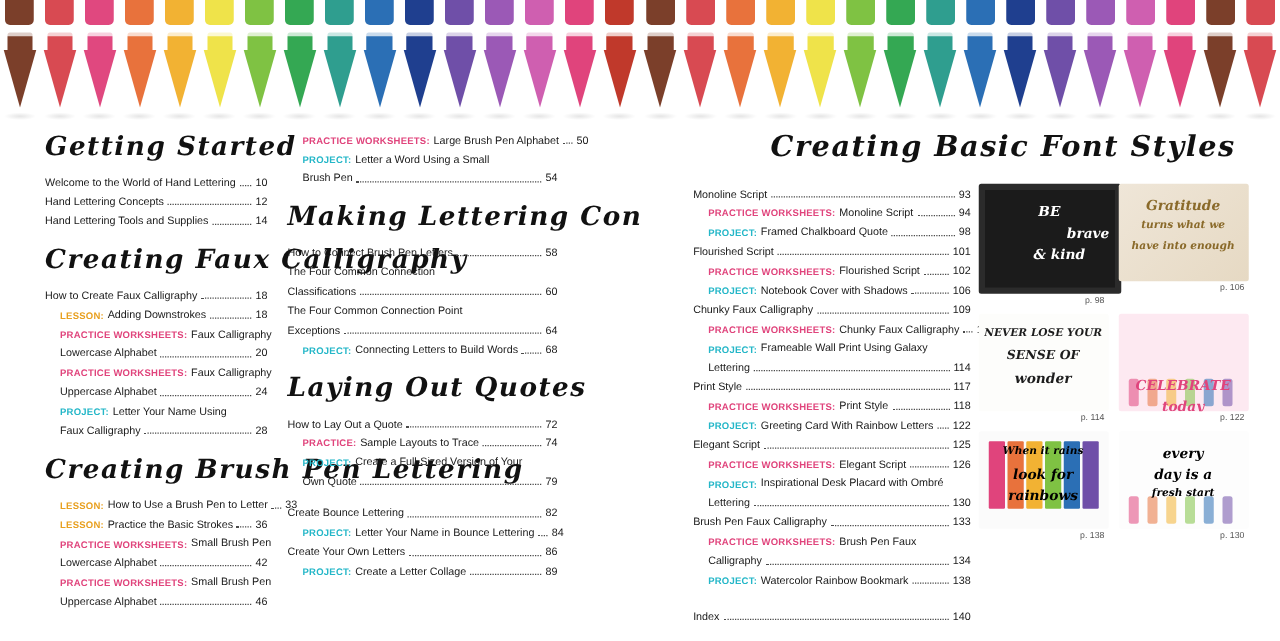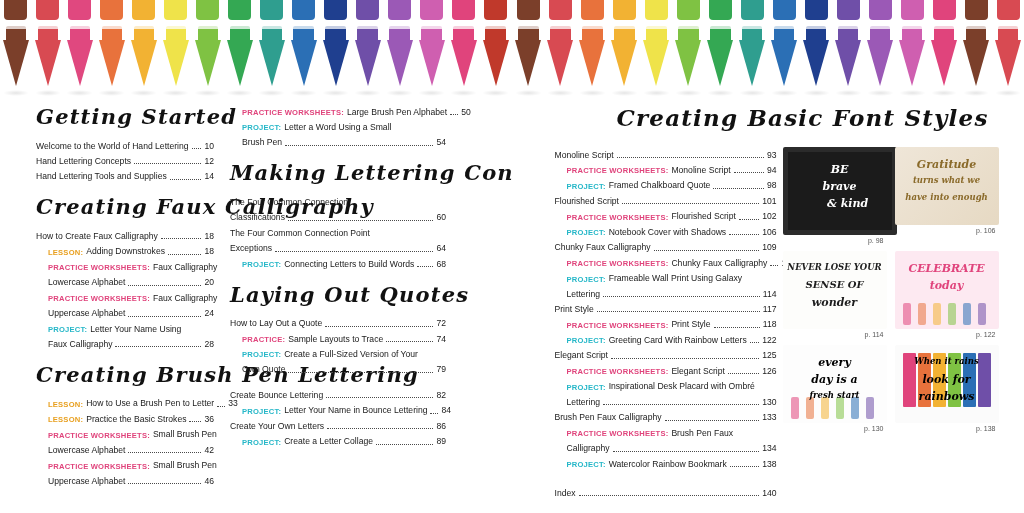--- a/index.html
+++ b/index.html
@@ -226,21 +226,21 @@
     background: linear-gradient(135deg,#efe6d8,#e6d9c3);
   }
   .gold .art-text { color: #8a6a2a; }
   .wonder {
     background: #fdfdfb;
   }
   .wonder .art-text { color: #1d1d1d; }
   .celebrate {
     background: #fde9f1;
   }
-  .celebrate .art-text { color: #e0447c; }
+  .celebrate .art-text { color: #e0447c; margin-top: 40px; }
   .fresh {
     background: #fdfdfd;
   }
   .rainbowbm {
     background: #fbfbfb;
   }
   .pen-stripe {
     position: absolute;
     bottom: 10px;
     width: 8px;
@@ -517,20 +517,27 @@
           <div class="toc-row">
             <span class="txt">Brush Pen</span>
             <span class="dots"></span>
             <span class="pg">54</span>
           </div>
         </div>
 
         <div class="block-gap"></div>
 
         <div class="script-head">Making Lettering Connections</div>
+        <div class="entry">
+          <div class="toc-row">
+            <span class="txt">How to Connect Brush Pen Letters</span>
+            <span class="dots"></span>
+            <span class="pg">58</span>
+          </div>
+        </div>
         <div class="entry">
           <div class="toc-row">
             <span class="txt">The Four Common Connection</span>
           </div>
           <div class="toc-row">
             <span class="txt">Classifications</span>
             <span class="dots"></span>
             <span class="pg">60</span>
           </div>
         </div>
@@ -891,21 +898,21 @@
                 <span class="pg">138</span>
               </div>
             </div>
           </div>
 
         <div class="gallery">
           <div class="thumb-grid" id="thumb-grid">
               <div class="thumb-wrap">
                 <div class="thumb chalk">
                   <div class="art-text" style="left: 4px; right: 4px; top: 12px; font-size: 11px;">BE</div>
-                  <div class="art-text" style="left: 4px; right: 4px; top: 29px; font-size: 11px;">brave</div>
+                  <div class="art-text" style="left: 4px; right: 4px; top: 29px; font-size: 11px; text-align: right;">brave</div>
                   <div class="art-text" style="left: 20px; right: 4px; top: 46px; font-size: 11px;">&amp; kind</div>
                 </div>
                 <div class="thumb-cap">p. 98</div>
               </div>
               <div class="thumb-wrap">
                 <div class="thumb gold">
                   <div class="art-text" style="left: 4px; right: 4px; top: 12px; font-size: 11px;">Gratitude</div>
                   <div class="art-text" style="left: 4px; right: 4px; top: 29px; font-size: 8.5px;">turns what we</div>
                   <div class="art-text" style="left: 4px; right: 4px; top: 46px; font-size: 8.5px;">have into enough</div>
                 </div>
@@ -924,49 +931,49 @@
                   <div class="pen-stripe" style="background: rgb(224, 68, 124); left: 8px; opacity: 0.55; bottom: 4px; height: 22px;"></div>
                   <div class="pen-stripe" style="background: rgb(232, 114, 60); left: 23px; opacity: 0.55; bottom: 4px; height: 22px;"></div>
                   <div class="pen-stripe" style="background: rgb(242, 178, 51); left: 38px; opacity: 0.55; bottom: 4px; height: 22px;"></div>
                   <div class="pen-stripe" style="background: rgb(127, 194, 67); left: 53px; opacity: 0.55; bottom: 4px; height: 22px;"></div>
                   <div class="pen-stripe" style="background: rgb(43, 111, 181); left: 68px; opacity: 0.55; bottom: 4px; height: 22px;"></div>
                   <div class="pen-stripe" style="background: rgb(111, 79, 168); left: 83px; opacity: 0.55; bottom: 4px; height: 22px;"></div>
                   <div class="art-text" style="left: 4px; right: 4px; top: 12px; font-size: 11px;">CELEBRATE</div>
                   <div class="art-text" style="left: 4px; right: 4px; top: 29px; font-size: 11px;">today</div>
                 </div>
                 <div class="thumb-cap">p. 122</div>
+              </div>
+              <div class="thumb-wrap">
+                <div class="thumb rainbowbm">
+                  <div class="bm-stripe" style="background: rgb(224, 68, 124); left: 8px;"></div>
+                  <div class="bm-stripe" style="background: rgb(232, 114, 60); left: 23px;"></div>
+                  <div class="bm-stripe" style="background: rgb(242, 178, 51); left: 38px;"></div>
+                  <div class="bm-stripe" style="background: rgb(127, 194, 67); left: 53px;"></div>
+                  <div class="bm-stripe" style="background: rgb(43, 111, 181); left: 68px;"></div>
+                  <div class="bm-stripe" style="background: rgb(111, 79, 168); left: 83px;"></div>
+                  <div class="art-text" style="left: 4px; right: 4px; top: 12px; font-size: 8.5px;">When it rains</div>
+                  <div class="art-text" style="left: 4px; right: 4px; top: 29px; font-size: 11px;">look for</div>
+                  <div class="art-text" style="left: 4px; right: 4px; top: 46px; font-size: 11px;">rainbows</div>
+                </div>
+                <div class="thumb-cap">p. 138</div>
               </div>
               <div class="thumb-wrap">
                 <div class="thumb fresh">
                   <div class="pen-stripe" style="background: rgb(224, 68, 124); left: 8px; opacity: 0.55; bottom: 4px; height: 22px;"></div>
                   <div class="pen-stripe" style="background: rgb(232, 114, 60); left: 23px; opacity: 0.55; bottom: 4px; height: 22px;"></div>
                   <div class="pen-stripe" style="background: rgb(242, 178, 51); left: 38px; opacity: 0.55; bottom: 4px; height: 22px;"></div>
                   <div class="pen-stripe" style="background: rgb(127, 194, 67); left: 53px; opacity: 0.55; bottom: 4px; height: 22px;"></div>
                   <div class="pen-stripe" style="background: rgb(43, 111, 181); left: 68px; opacity: 0.55; bottom: 4px; height: 22px;"></div>
                   <div class="pen-stripe" style="background: rgb(111, 79, 168); left: 83px; opacity: 0.55; bottom: 4px; height: 22px;"></div>
                   <div class="art-text" style="left: 4px; right: 4px; top: 12px; font-size: 11px;">every</div>
                   <div class="art-text" style="left: 4px; right: 4px; top: 29px; font-size: 11px;">day is a</div>
                   <div class="art-text" style="left: 4px; right: 4px; top: 46px; font-size: 8.5px;">fresh start</div>
                 </div>
                 <div class="thumb-cap">p. 130</div>
               </div>
-              <div class="thumb-wrap">
-                <div class="thumb rainbowbm">
-                  <div class="bm-stripe" style="background: rgb(224, 68, 124); left: 8px;"></div>
-                  <div class="bm-stripe" style="background: rgb(232, 114, 60); left: 23px;"></div>
-                  <div class="bm-stripe" style="background: rgb(242, 178, 51); left: 38px;"></div>
-                  <div class="bm-stripe" style="background: rgb(127, 194, 67); left: 53px;"></div>
-                  <div class="bm-stripe" style="background: rgb(43, 111, 181); left: 68px;"></div>
-                  <div class="bm-stripe" style="background: rgb(111, 79, 168); left: 83px;"></div>
-                  <div class="art-text" style="left: 4px; right: 4px; top: 12px; font-size: 8.5px;">When it rains</div>
-                  <div class="art-text" style="left: 4px; right: 4px; top: 29px; font-size: 11px;">look for</div>
-                  <div class="art-text" style="left: 4px; right: 4px; top: 46px; font-size: 11px;">rainbows</div>
-                </div>
-                <div class="thumb-cap">p. 138</div>
-              </div>
             </div>
         </div>
       </div>
 
       <div class="index-row">
         <div class="toc-row">
           <span class="txt">Index</span>
           <span class="dots"></span>
           <span class="pg">140</span>
         </div>

